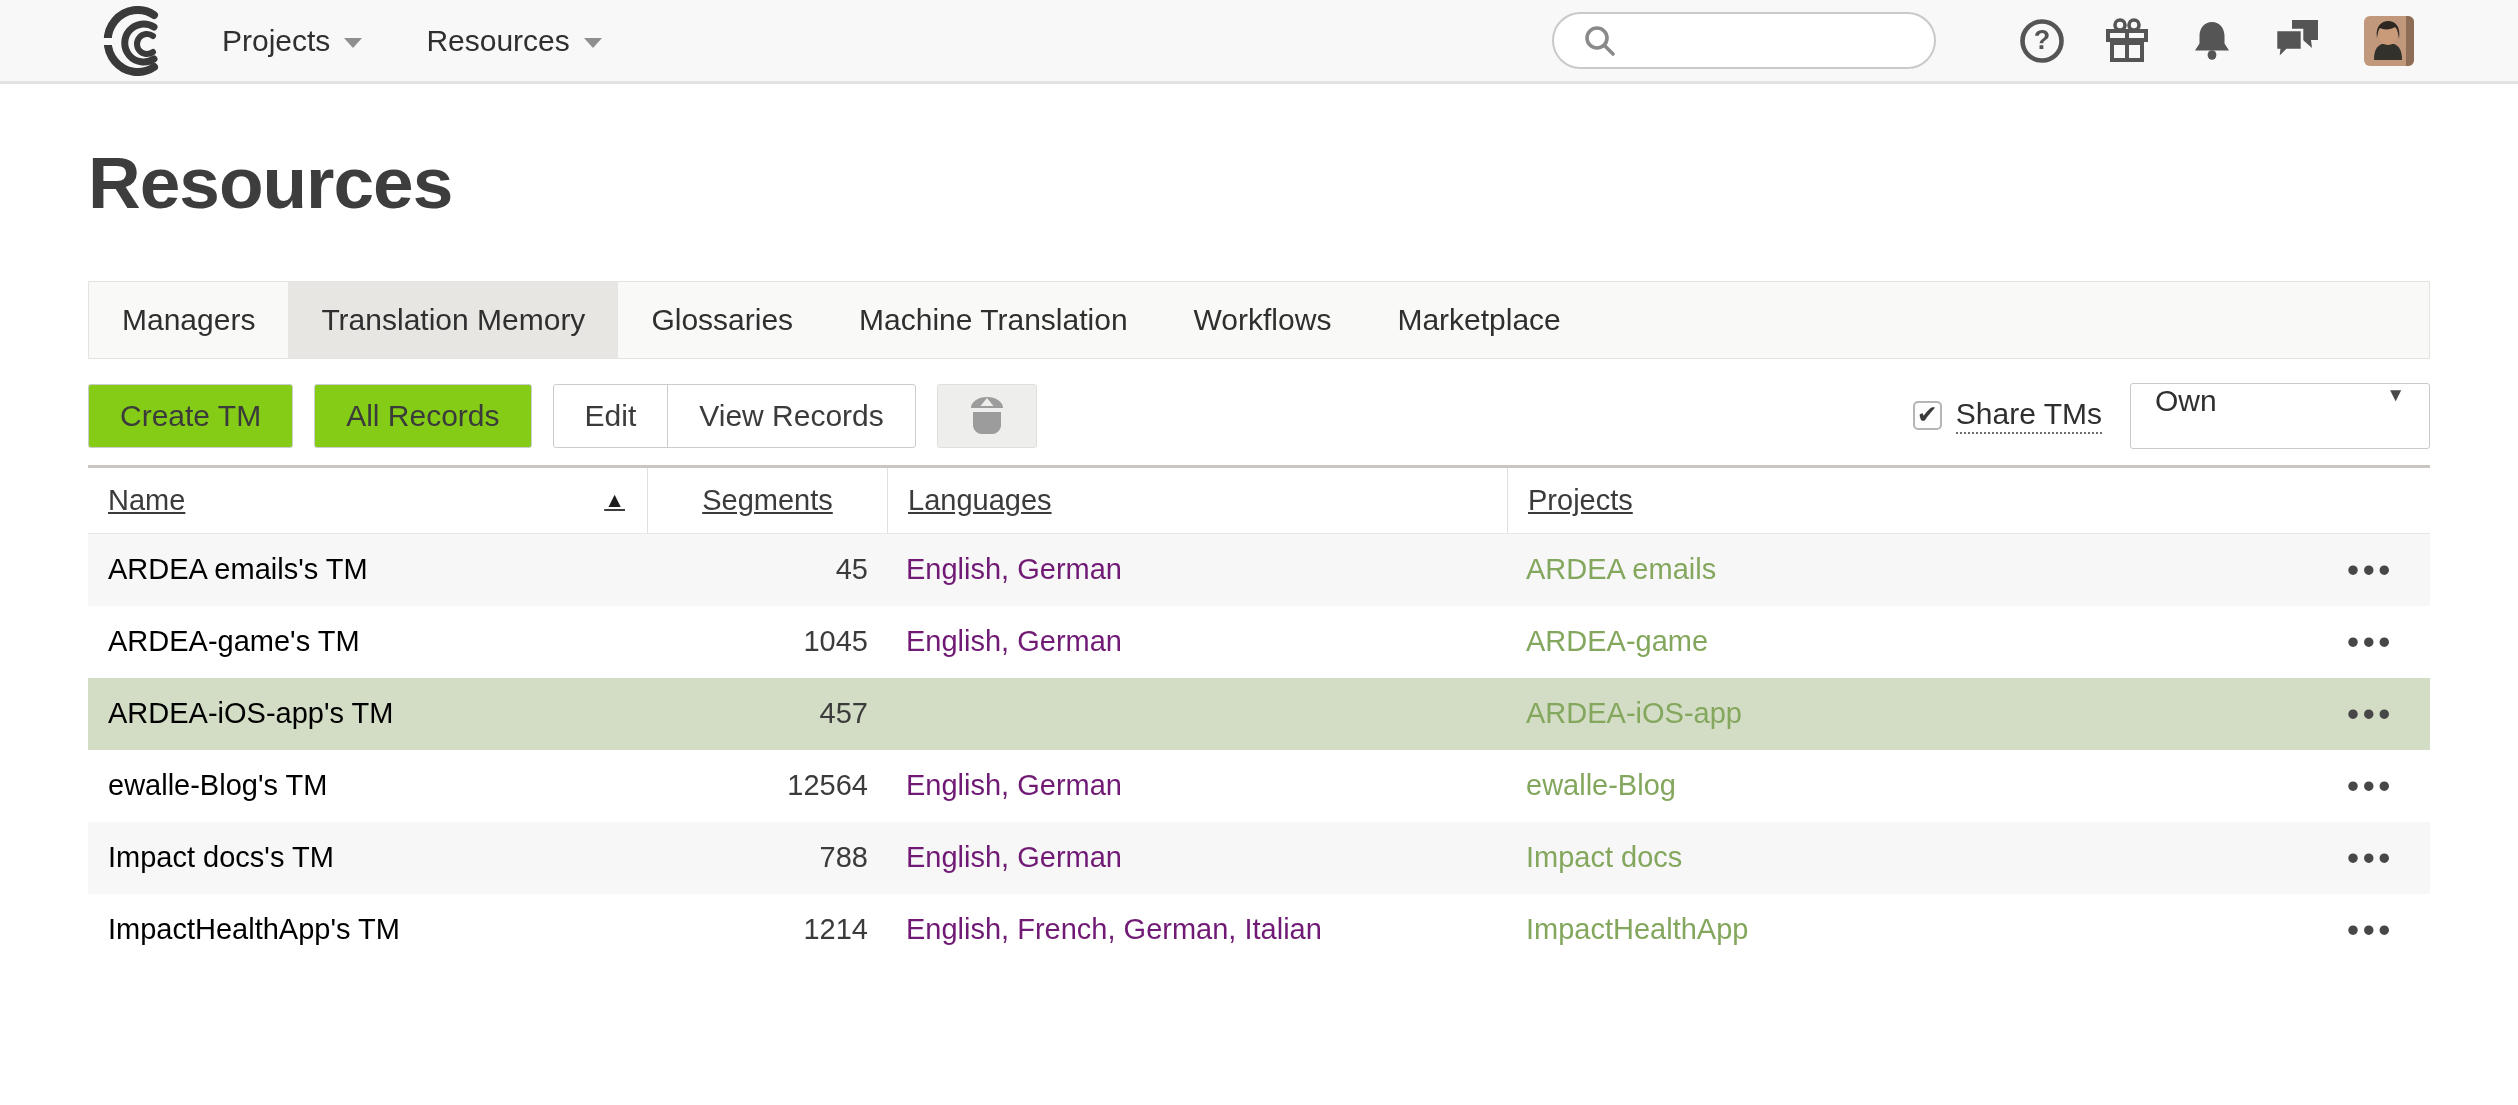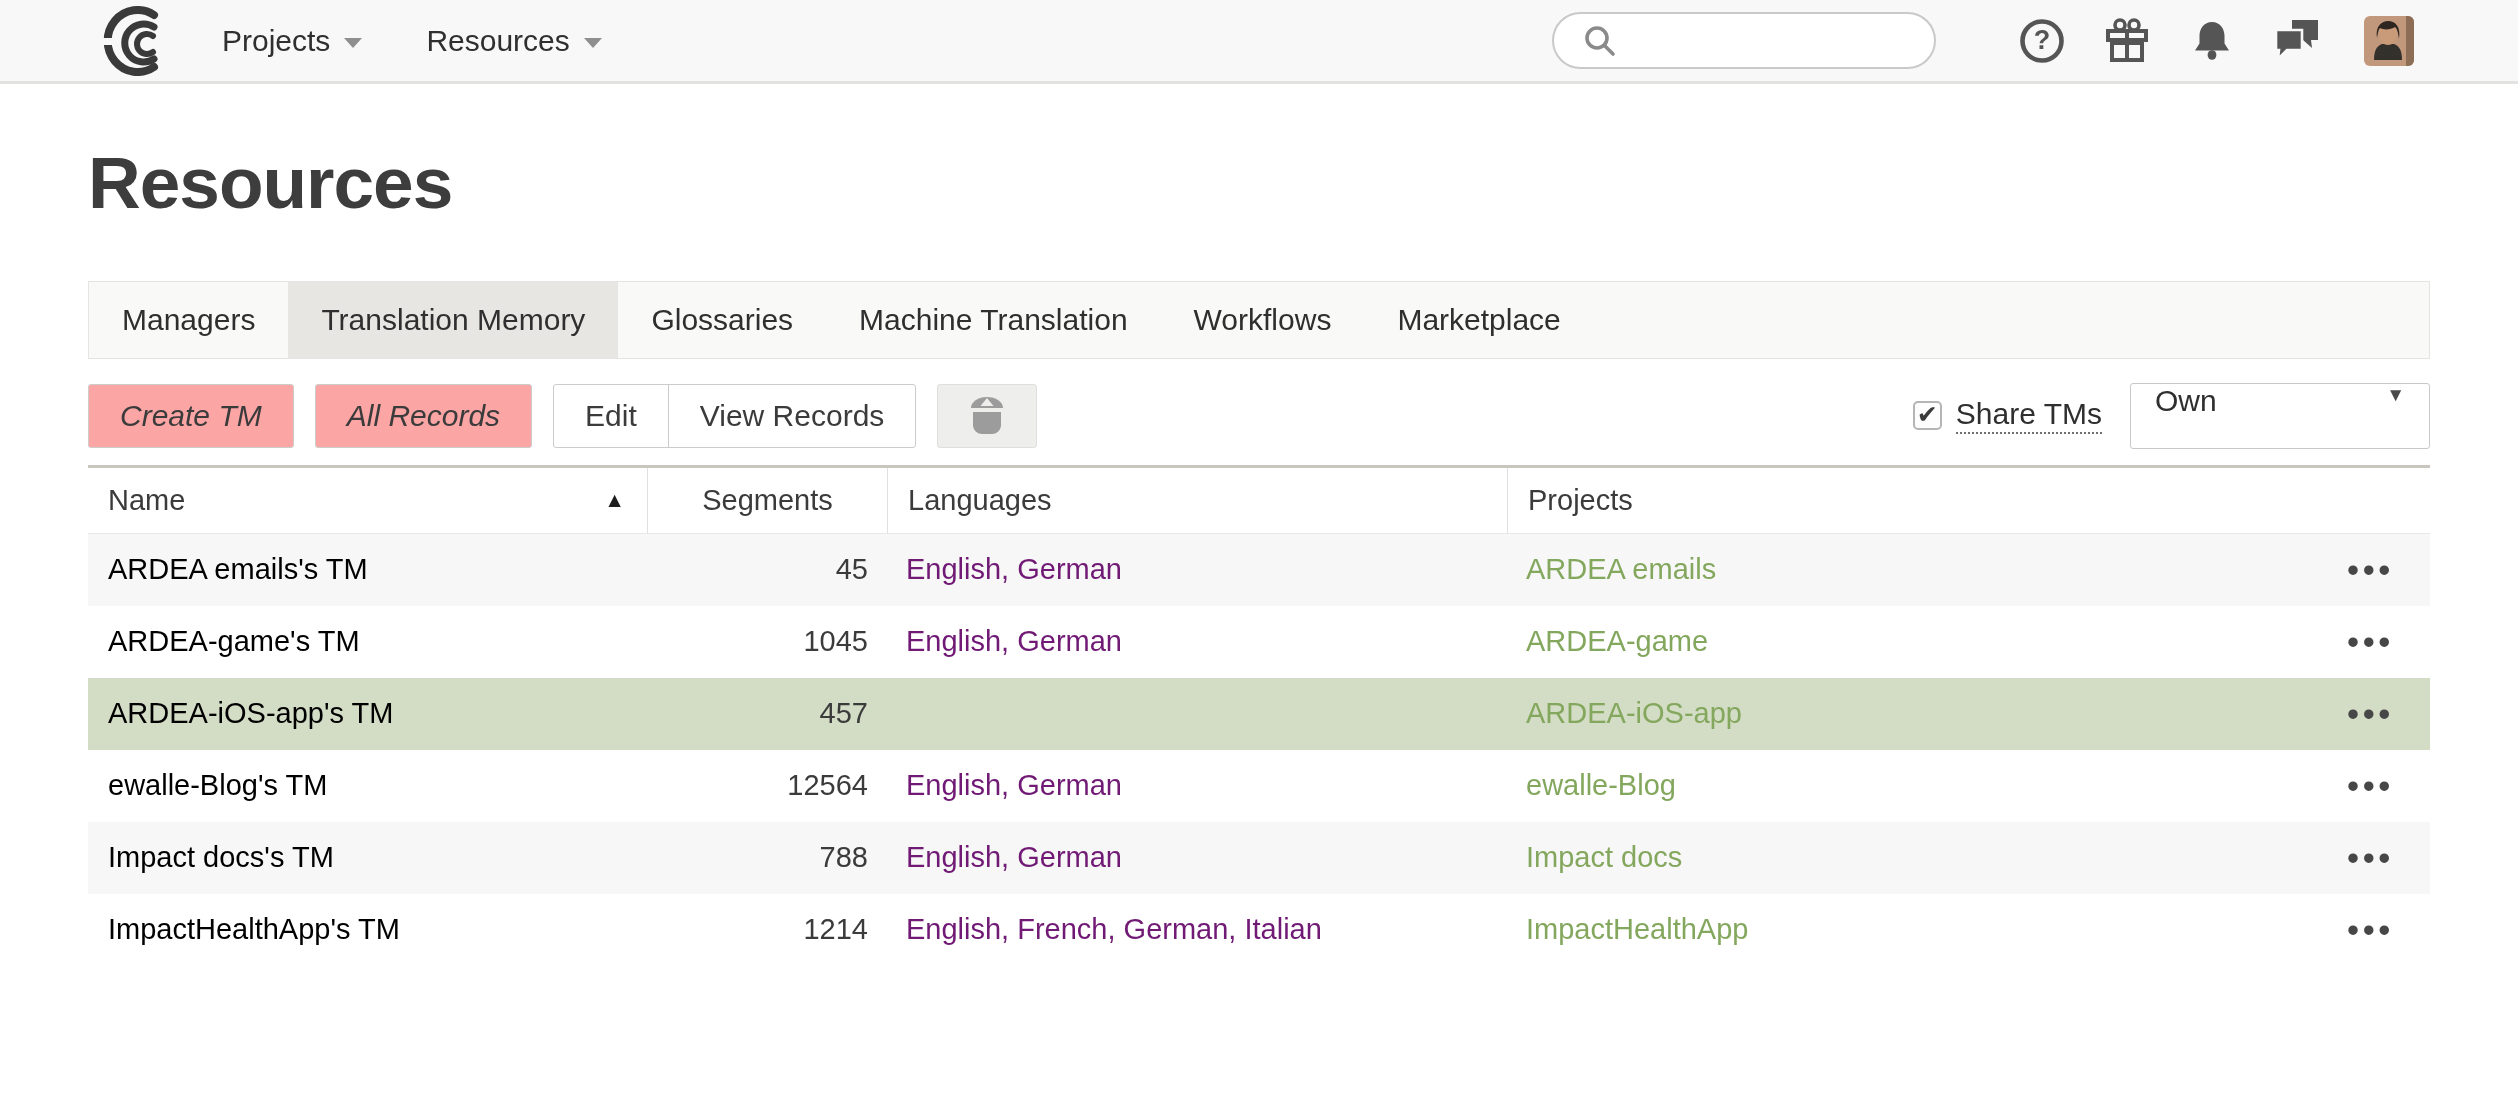--- a/index.html
+++ b/index.html
@@ -34,23 +34,23 @@
 
   
   .tabs { margin-top:50px; display:flex; height:78px; background:#f9f9f8;
     border:1px solid #e4e4e2; }
   .tab { display:flex; align-items:center; padding:0 33px; font-size:30px;
     color:#2f2f2f; cursor:pointer; white-space:nowrap; }
   .tab.active { background:#e7e6e2; }
 
   
   .toolbar { margin-top:24px; display:flex; align-items:center; }
-  .btn { height:64px; background:#fca5a5; border:1px solid #cccccc; border-radius:3px;
+  .btn { height:64px; background:#84cc16; border:1px solid #cccccc; border-radius:3px;
     display:flex; align-items:center; padding:0 31px; font-size:30px; color:#3b3b3b;
-    cursor:pointer; white-space:nowrap;font-style:italic; }
+    cursor:pointer; white-space:nowrap; }
   .btn + .btn, .btn-group, .btn-icon { margin-left:21px; }
   .btn-group { display:flex; height:64px; background:#fff; border:1px solid #cccccc;
     border-radius:3px; }
   .btn-group .seg { display:flex; align-items:center; padding:0 31px; font-size:30px;
     cursor:pointer; }
   .btn-group .seg + .seg { border-left:1px solid #cccccc; }
   .btn-icon { width:100px; height:64px; background:#eeeeec; border:1px solid #dfdfdc;
     border-radius:3px; display:flex; align-items:center; justify-content:center;
     cursor:pointer; }
   .toolbar-right { margin-left:auto; display:flex; align-items:center; }
@@ -63,21 +63,21 @@
   .share-label { margin-left:14px; font-size:30px; color:#2f2f2f;
     border-bottom:2px dotted #6f6f6f; padding-bottom:1px; cursor:help; }
   .select { margin-left:28px; width:300px; height:66px; background:#fff;
     border:1px solid #c9c9c9; border-radius:3px; display:flex; align-items:flex-start;
     justify-content:space-between; padding:0 24px; font-size:30px; color:#2f2f2f;
     cursor:pointer; }
   .select .sel-caret { font-size:19px; color:#4a4a4a; }
 
   
   .table { margin-top:16px; border-top:3px solid #c9c6c0; }
-  .thead { display:flex; height:66px; border-bottom:1px solid #e8e8e6; }
+  .thead { display:flex; height:66px; border-bottom:1px solid #e8e8e6;text-decoration:underline; }
   .th { display:flex; align-items:center; font-size:29px; color:#3b3b3b;
     padding:0 20px; cursor:pointer; }
   .th-name { width:560px; justify-content:space-between; border-right:1px solid #e0e0e0; }
   .th-segments { width:240px; justify-content:center; border-right:1px solid #e0e0e0; }
   .th-languages { width:620px; border-right:1px solid #e0e0e0; }
   .th-projects { flex:1; }
   .sort-arrow { font-size:21px; color:#1d1d1d; margin-right:2px; }
   .row { display:flex; height:72px; align-items:center; font-size:29px; }
   .rows .row:nth-child(odd) { background:#f7f7f7; }
   .rows .row.highlighted { background:#d3dcc4; }

